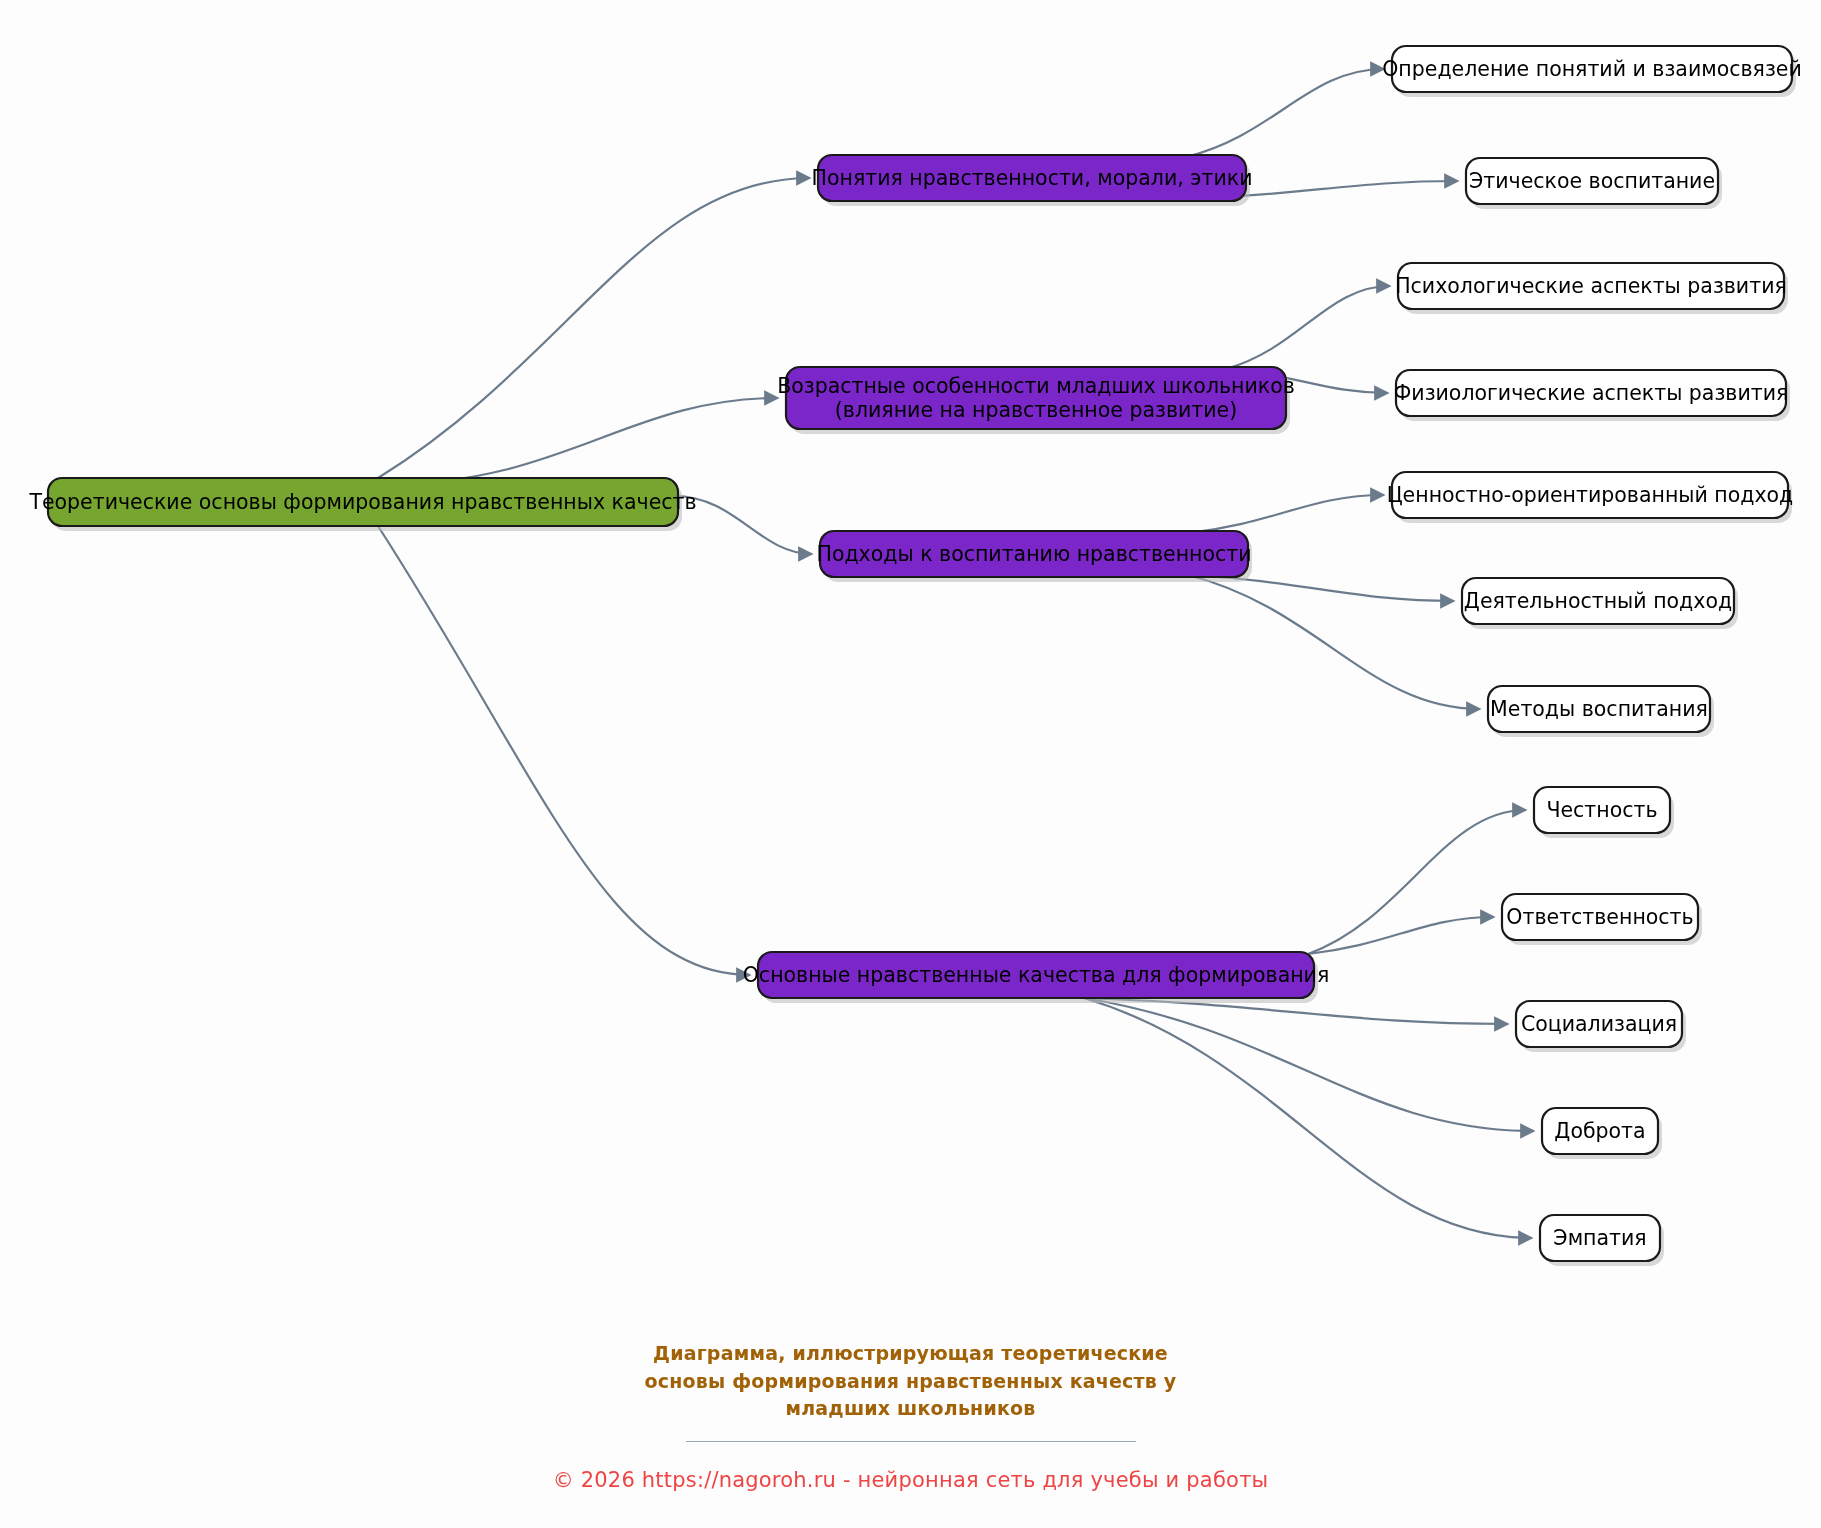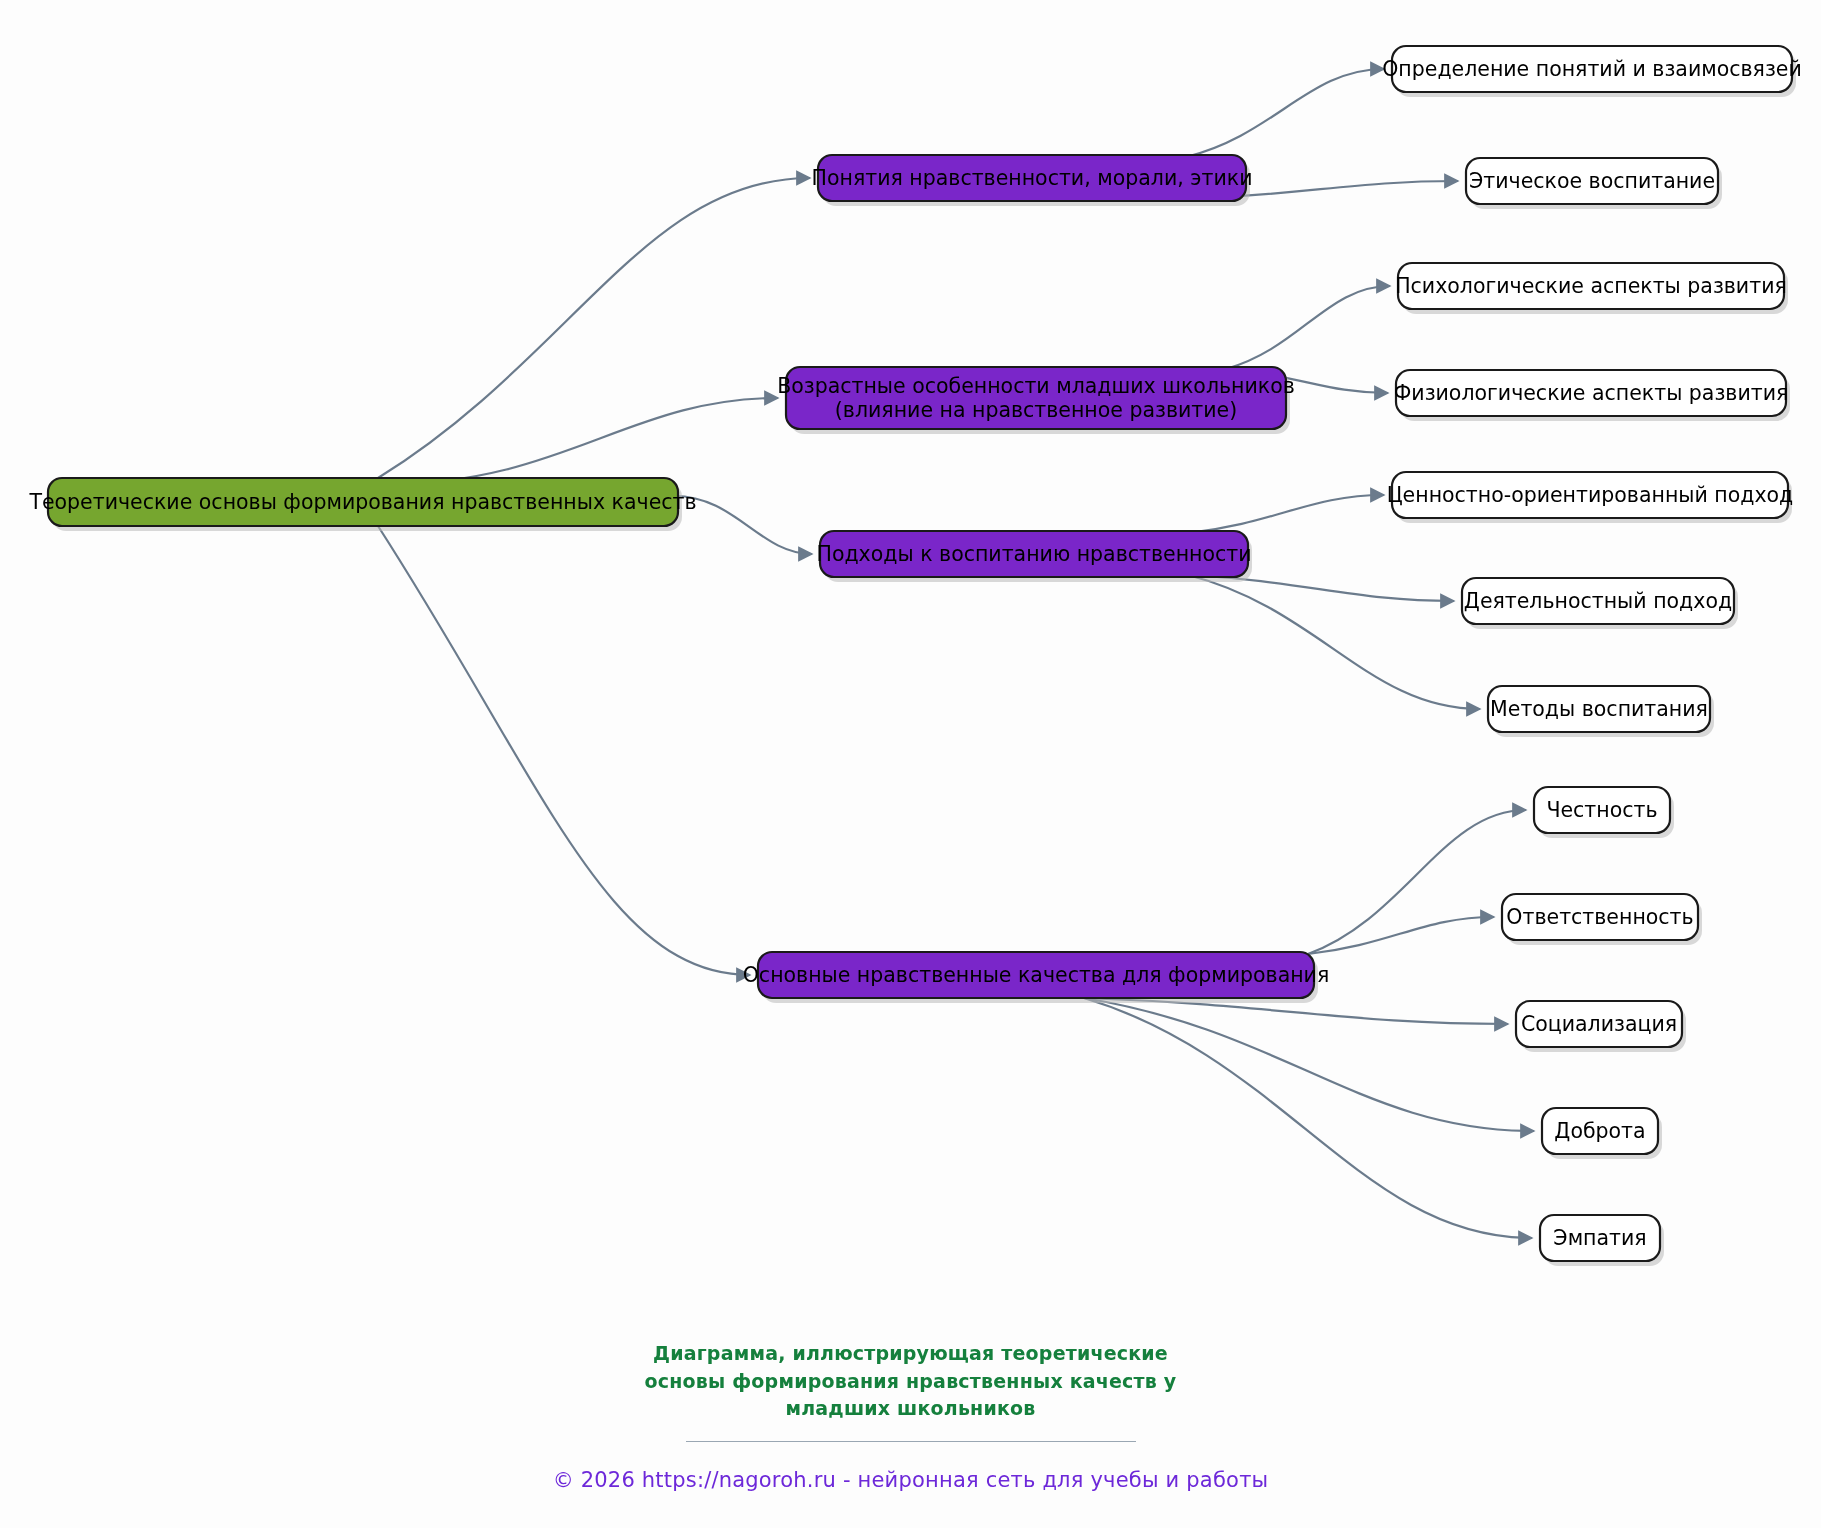--- a/index.html
+++ b/index.html
@@ -68,36 +68,36 @@
     position: absolute;
     left: 0;
     right: 0;
     top: 1340px;
     text-align: center;
     font-family: "DejaVu Sans", sans-serif;
   }
   .footer-caption {
     font-size: 19px;
     font-weight: bold;
-    color: #15803d;
+    color: #a16207;
     line-height: 1.45;
     letter-spacing: 0.2px;
     margin: 0 auto;
     width: 540px;
   }
   .footer-rule {
     width: 450px;
     height: 1px;
     background: #9aa7b3;
     margin: 18px auto 0 auto;
   }
   .footer-credit {
     margin-top: 26px;
     font-size: 21px;
-    color: #6d28d9;
+    color: #ef4444;
     letter-spacing: 0.2px;
   }
 </style>
 </head>
 <body>
 
 <div id="diagram-root">
   <svg id="mindmap" viewBox="0 0 1821 1528">
     <defs>
       <marker id="arrow" viewBox="0 0 10 10" refX="9" refY="5" markerWidth="7" markerHeight="7" orient="auto-start-reverse">

